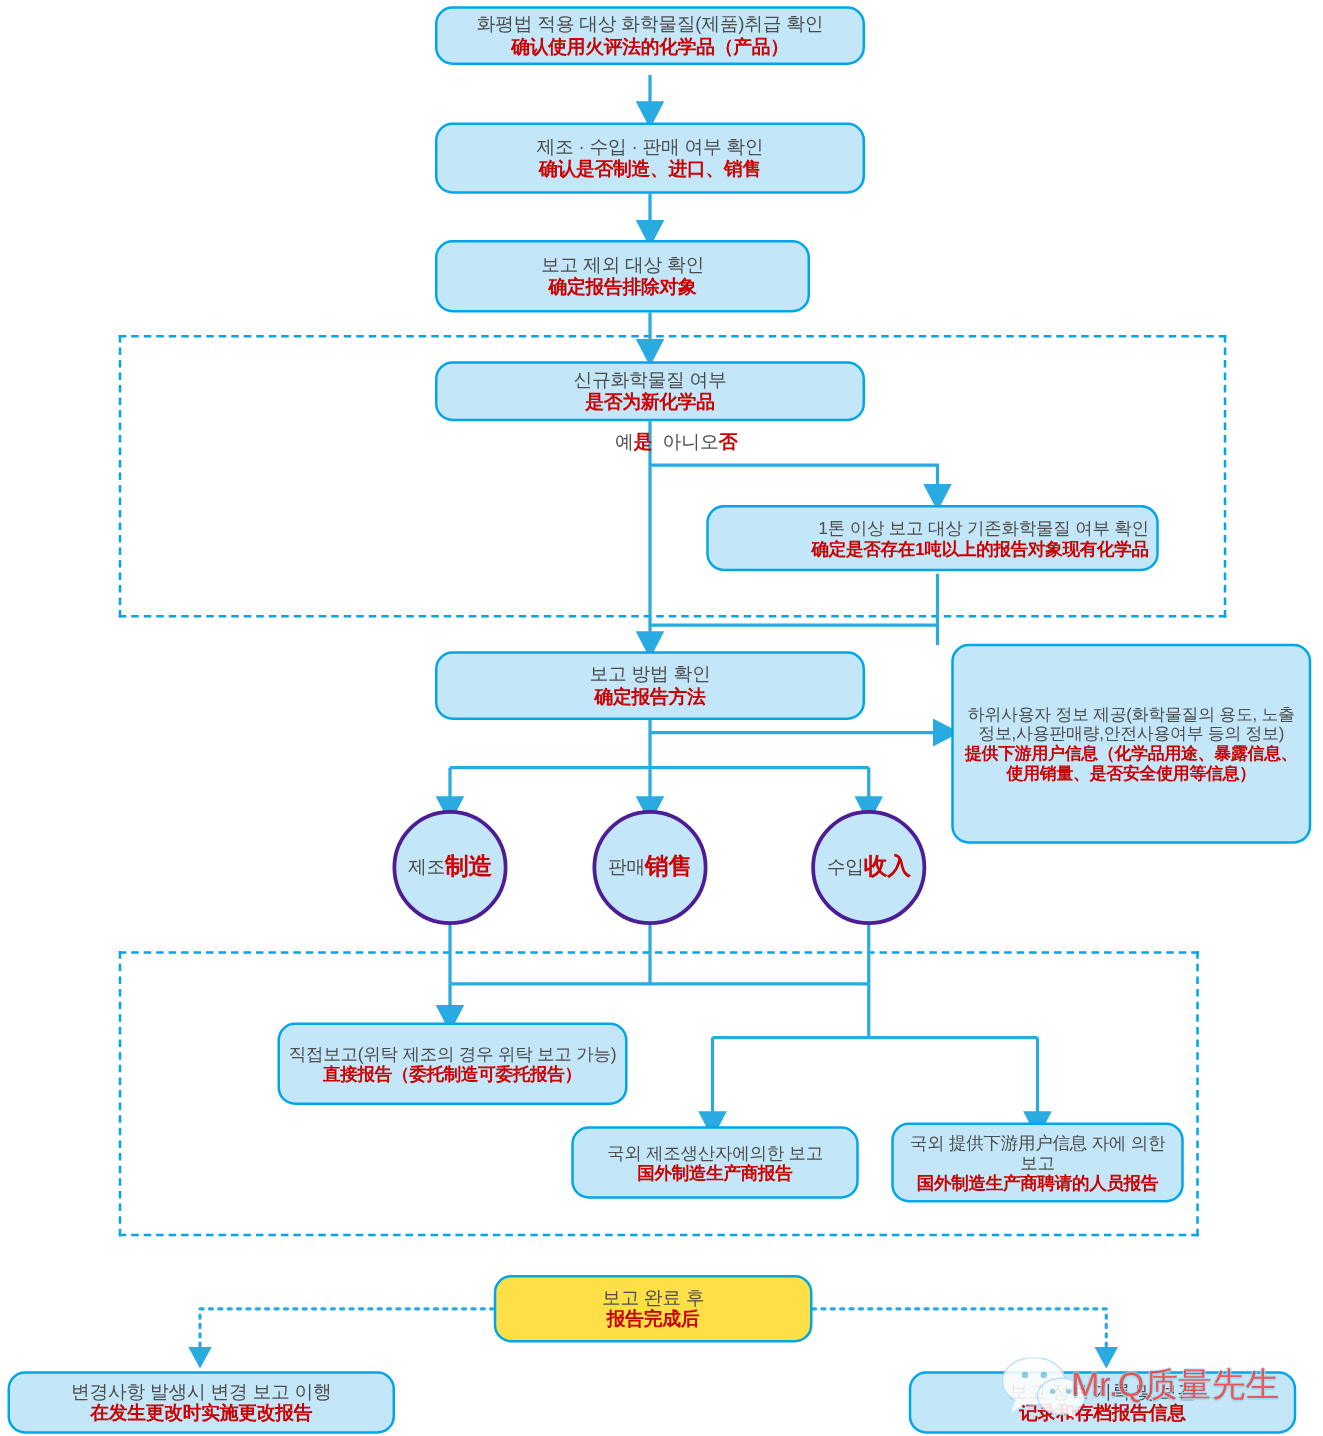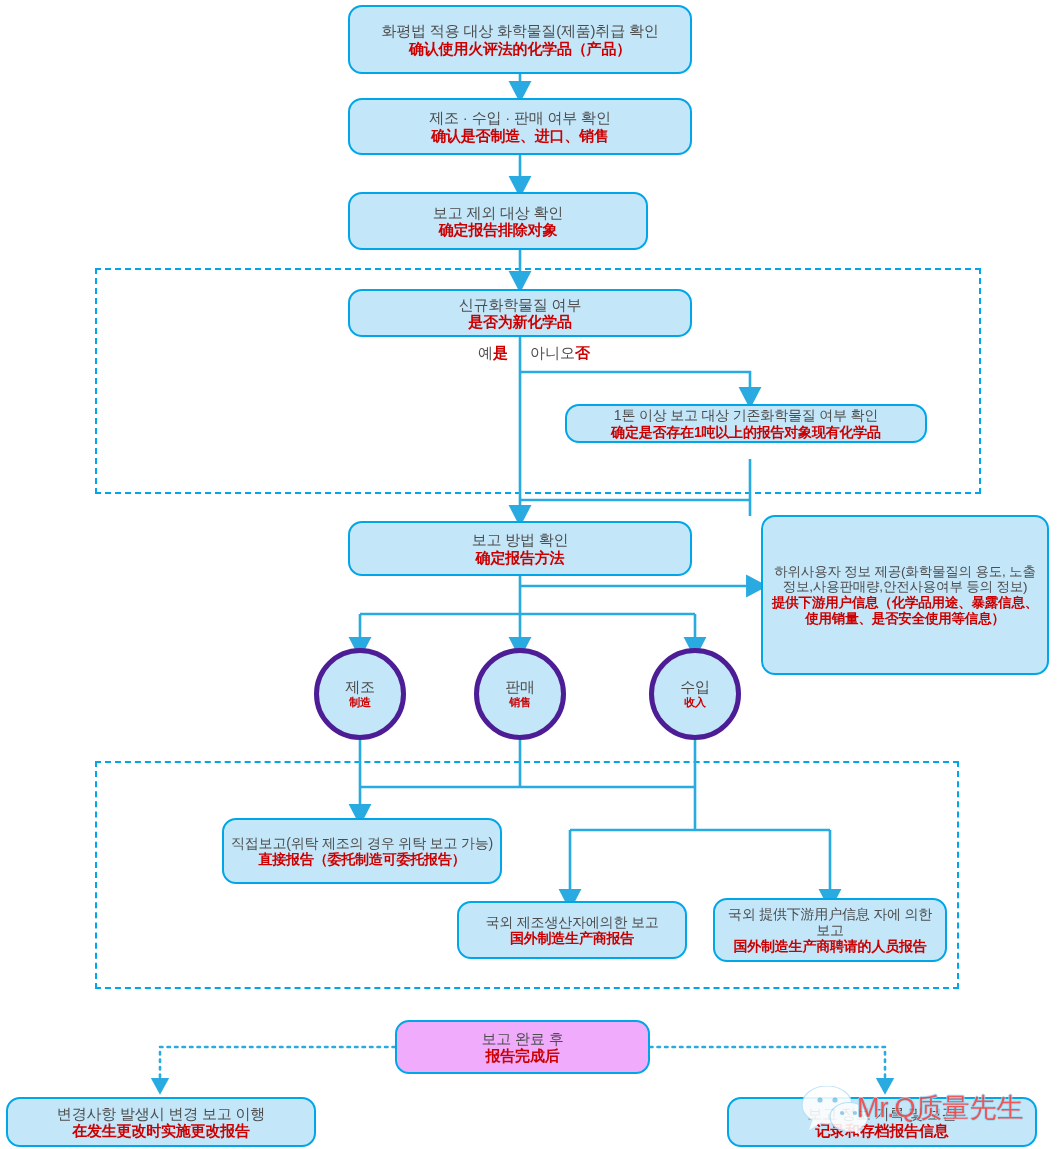--- a/index.html
+++ b/index.html
@@ -29,21 +29,21 @@
     border:2px solid #00a6e8;
     border-radius:14px;
     display:flex;
     flex-direction:column;
     align-items:center;
     justify-content:center;
     text-align:center;
     line-height:1.16;
     padding:2px 6px;
   }
-  .node.white{background:#f0abfc;}
+  .node.white{background:#fde047;}
   .ko{
     color:#4d4d4d;
     font-size:15px;
     white-space:pre-line;
     letter-spacing:-0.2px;
   }
   .zh{
     color:#cc0000;
     font-weight:bold;
     font-size:15px;
@@ -52,30 +52,29 @@
   }
   .node.sm .ko,.node.sm .zh{font-size:14px;}
   .node.xs .ko,.node.xs .zh{font-size:13.5px;}
   
   .circ{
     position:absolute;
     box-sizing:border-box;
     width:92px;height:92px;
     border-radius:50%;
     background:#c3e6f9;
-    border:5px solid #4c1d95;
+    border:3px solid #4c1d95;
     display:flex;
-    flex-direction:column;
     align-items:center;
     justify-content:center;
     text-align:center;
     line-height:1.12;
   }
   .circ .ko{font-size:15px;}
-  .circ .zh{font-size:11px;}
+  .circ .zh{font-size:19px;}
   
   .branch-label{
     position:absolute;
     font-size:15px;
     color:#4d4d4d;
     white-space:nowrap;
   }
   .branch-label b{color:#cc0000;font-weight:bold;}
   
   .group-frame{
@@ -161,48 +160,48 @@
       <path d="M570,830 L570,900" marker-end="url(#ah)"></path>
       <path d="M830,830 L830,900" marker-end="url(#ah)"></path>
     </g>
 
     <g stroke="#29abe2" stroke-width="2.6" fill="none" stroke-dasharray="2.5 5" stroke-linecap="round">
       <path d="M395,1047 L160,1047 L160,1086" marker-end="url(#ahd)"></path>
       <path d="M650,1047 L885,1047 L885,1086" marker-end="url(#ahd)"></path>
     </g>
   </svg>
 
-  <div class="node" style="left:348px;top:5px;width:344px;height:69px;">
+  <div class="node" style="left:348px;top:5px;width:344px;height:47px;">
     <div class="ko">화평법 적용 대상 화학물질(제품)취급 확인</div>
     <div class="zh">确认使用火评法的化学品（产品）</div>
   </div>
 
   <div class="node" style="left:348px;top:98px;width:344px;height:57px;">
     <div class="ko">제조 · 수입 · 판매 여부 확인</div>
     <div class="zh">确认是否制造、进口、销售</div>
   </div>
 
   <div class="node" style="left:348px;top:192px;width:300px;height:58px;">
     <div class="ko">보고 제외 대상 확인</div>
     <div class="zh">确定报告排除对象</div>
   </div>
 
   <div class="node" style="left:348px;top:289px;width:344px;height:48px;">
     <div class="ko">신규화학물질 여부</div>
     <div class="zh">是否为新化学品</div>
   </div>
 
-  <div class="branch-label" style="left:478px;top:344px;">
+  <div class="branch-label" style="left:492px;top:344px;">
     <span>예</span><b>是</b>
   </div>
   <div class="branch-label" style="left:530px;top:344px;">
     <span>아니오</span><b>否</b>
   </div>
 
-  <div class="node sm" style="left:565px;top:404px;width:362px;height:39px;">
+  <div class="node sm" style="left:565px;top:404px;width:362px;height:53px;align-items:flex-end;">
     <div class="ko">1톤 이상 보고 대상 기존화학물질 여부 확인</div>
     <div class="zh">确定是否存在1吨以上的报告对象现有化学品</div>
   </div>
 
   <div class="node" style="left:348px;top:521px;width:344px;height:55px;">
     <div class="ko">보고 방법 확인</div>
     <div class="zh">确定报告方法</div>
   </div>
 
   <div class="node xs" style="left:761px;top:515px;width:288px;height:160px;padding:20px 8px;">

